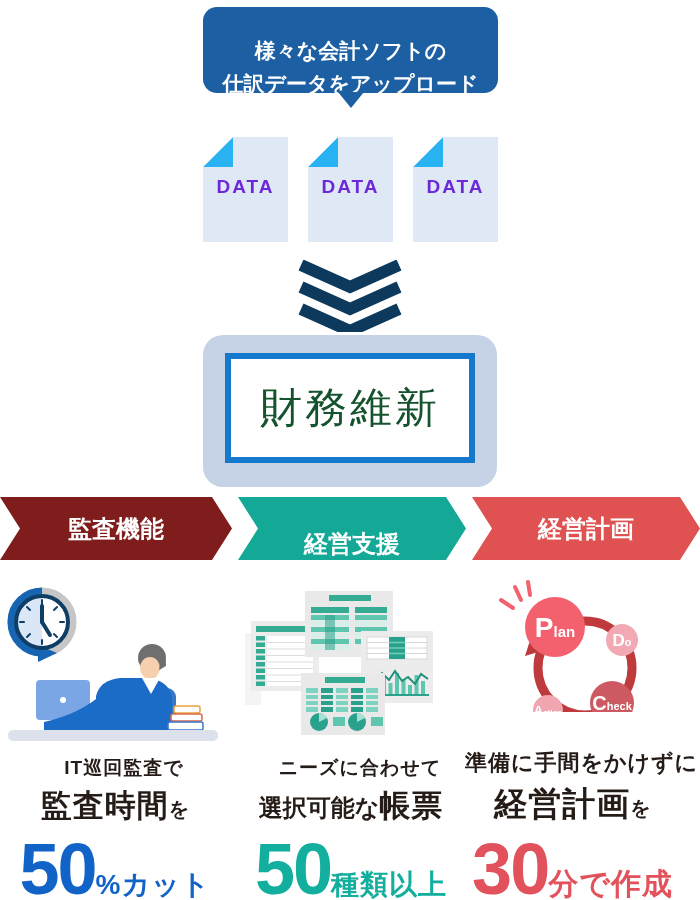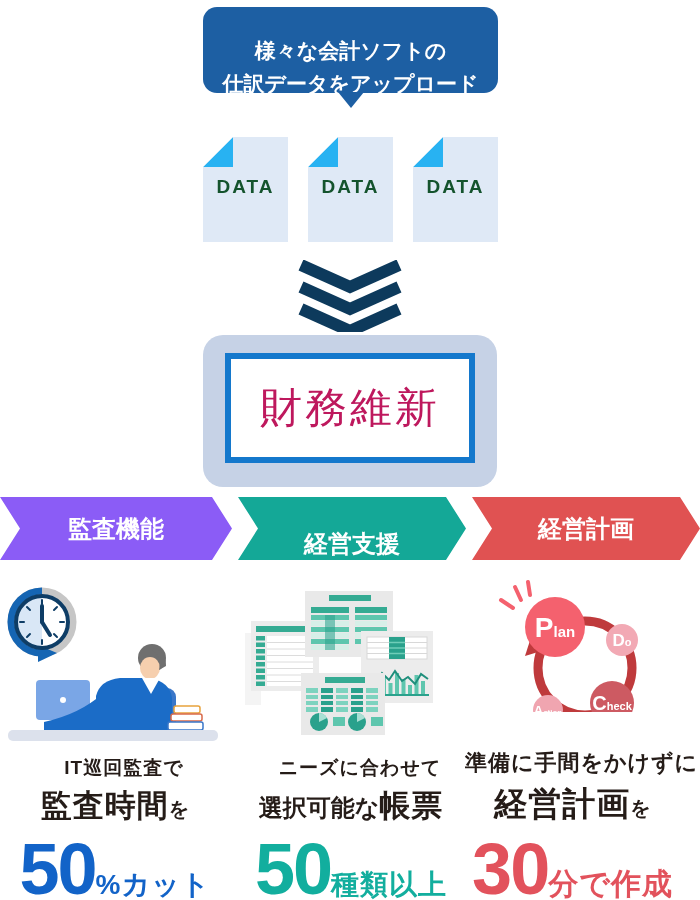--- a/index.html
+++ b/index.html
@@ -23,38 +23,38 @@
   .doc{
     position:relative;width:85px;height:105px;background:#dfe9f6;
     clip-path:polygon(30px 0,100% 0,100% 100%,0 100%,0 30px);
     display:flex;align-items:center;justify-content:center;
   }
   .doc .fold{
     position:absolute;left:0;top:0;width:0;height:0;
     border-left:30px solid transparent;border-bottom:30px solid #28b2f2;
   }
   .doc .label{
-    color:#14532d;font-weight:bold;font-size:19px;letter-spacing:2px;
+    color:#6d28d9;font-weight:bold;font-size:19px;letter-spacing:2px;
     margin-top:-6px;
   }
   
   .chevrons{position:absolute;left:294px;top:260px;}
   
   .monitor{
     position:absolute;left:203px;top:335px;width:294px;height:152px;
     background:#c6d2e6;border-radius:20px;
   }
   .screen{
     position:absolute;left:22px;top:18px;width:250px;height:110px;background:#fff;
     border:6px solid #1478cc;box-sizing:border-box;
     display:flex;align-items:center;justify-content:center;
   }
   .product-name{
     font-family:"DejaVu Serif","Liberation Serif",serif;
-    font-size:42px;font-weight:500;color:#be185d;letter-spacing:3px;
+    font-size:42px;font-weight:500;color:#14532d;letter-spacing:3px;
   }
   
   .banner{
     position:absolute;top:497px;height:63px;color:#fff;font-weight:bold;font-size:24px;
     display:flex;align-items:center;justify-content:center;
     clip-path:polygon(0 0,calc(100% - 20px) 0,100% 50%,calc(100% - 20px) 100%,0 100%,20px 50%);
   }
   .banner-1{left:0;width:232px;}
   .banner-2{left:238px;width:228px;}
   .banner-3{left:472px;width:228px;}
@@ -117,21 +117,21 @@
       <path d="M7,49 L56,71 L105,49"></path>
     </g>
   </svg>
 
   <div class="monitor">
     <div class="screen">
       <span class="product-name">財務維新</span>
     </div>
   </div>
 
-  <div class="banner banner-1" style="background-color: #8b5cf6;">
+  <div class="banner banner-1" style="background-color: #7f1d1d;">
     <span>監査機能</span>
   </div>
   <div class="banner banner-2" style="background-color: rgb(20, 168, 151); align-items: flex-end;">
     <span>経営支援</span>
   </div>
   <div class="banner banner-3" style="background-color: rgb(224, 82, 82);">
     <span>経営計画</span>
   </div>
 
   <svg id="illu-audit" class="illu" width="230" height="168" viewBox="0 0 230 168">

